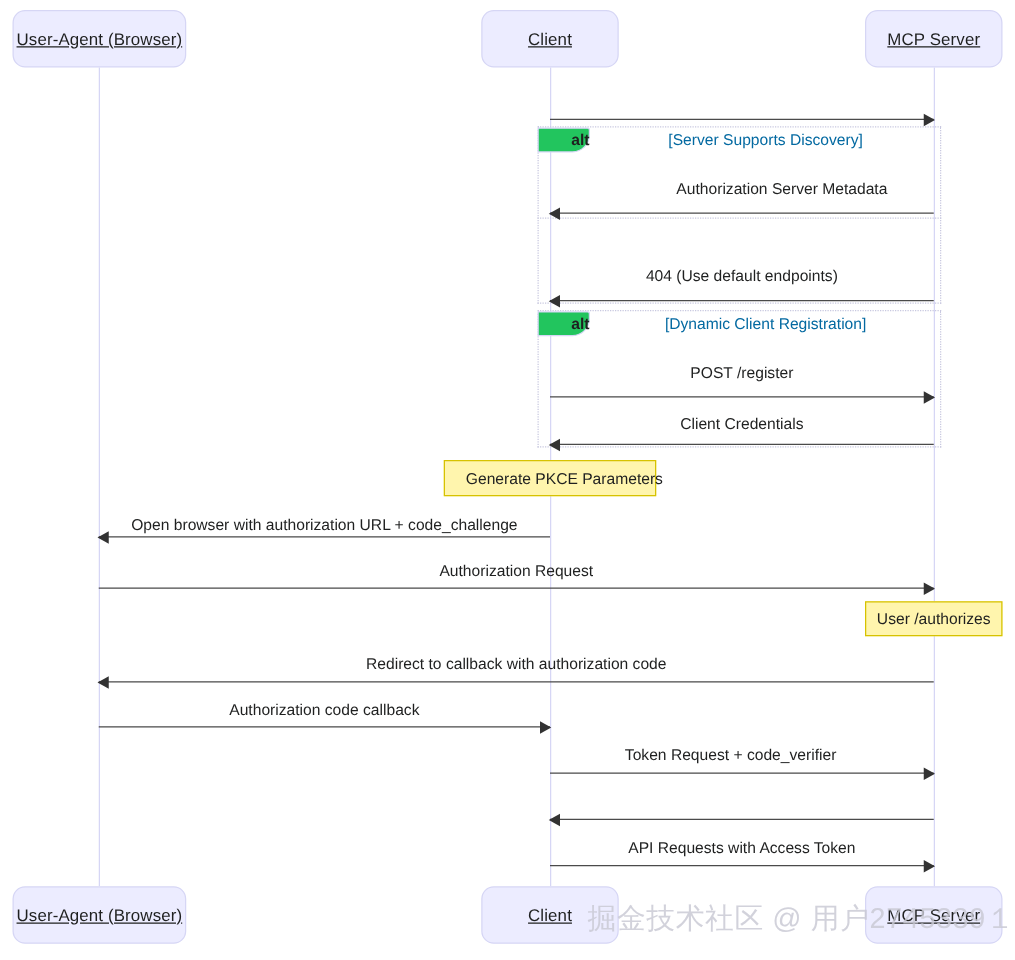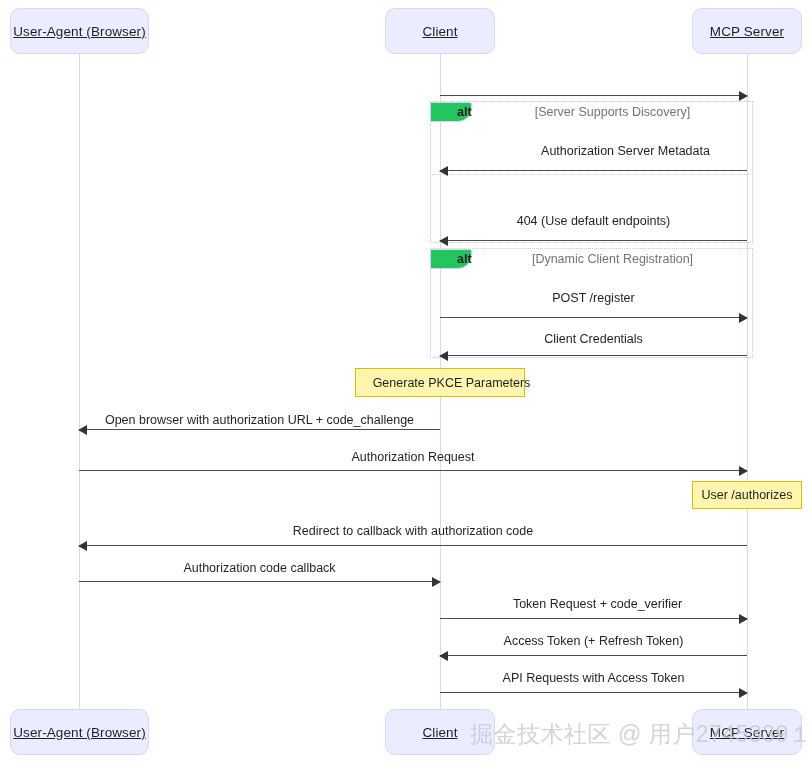--- a/index.html
+++ b/index.html
@@ -102,21 +102,21 @@
     padding-left: 26px;
     font-size: 12.5px;
     font-weight: 600;
     color: #1f2020;
     z-index: 5;
   }
   .alt-cond {
     position: absolute;
     text-align: center;
     font-size: 12.5px;
-    color: #737373;
+    color: #0369a1;
     white-space: nowrap;
     z-index: 5;
   }
   
   .note-box {
     position: absolute;
     box-sizing: border-box;
     background: #fff5ad;
     border: 1px solid #d6c200;
     display: flex;
@@ -218,26 +218,25 @@
   <div class="msg-label" style="left:79px; top:524px; width:668px;">Redirect to callback with authorization code</div>
   <div class="msg" style="left:79px; top:545px; width:668px;">
     <span class="msg-arrow left"></span>
   </div>
 
   <div class="msg-label" style="left:79px; top:561px; width:361px;">Authorization code callback</div>
   <div class="msg" style="left:79px; top:581px; width:361px;">
     <span class="msg-arrow right"></span>
   </div>
 
-  <div class="msg-label" style="left:444px; top:597px; width:307px;">Token Request + code_verifier</div>
+  <div class="msg-label" style="left:431px; top:597px; width:307px;">Token Request + code_verifier</div>
   <div class="msg" style="left:440px; top:618px; width:307px;">
     <span class="msg-arrow right"></span>
   </div>
 
-  <div class="msg-label" style="left:440px; top:634px; width:307px;">Access Token (+ Refresh Token)</div>
   <div class="msg" style="left:440px; top:655px; width:307px;">
     <span class="msg-arrow left"></span>
   </div>
 
   <div class="msg-label" style="left:440px; top:671px; width:307px;">API Requests with Access Token</div>
   <div class="msg" style="left:440px; top:692px; width:307px;">
     <span class="msg-arrow right"></span>
   </div>
 
   <div class="participant-box" style="left:10px; top:709px; width:139px; height:46px;">

